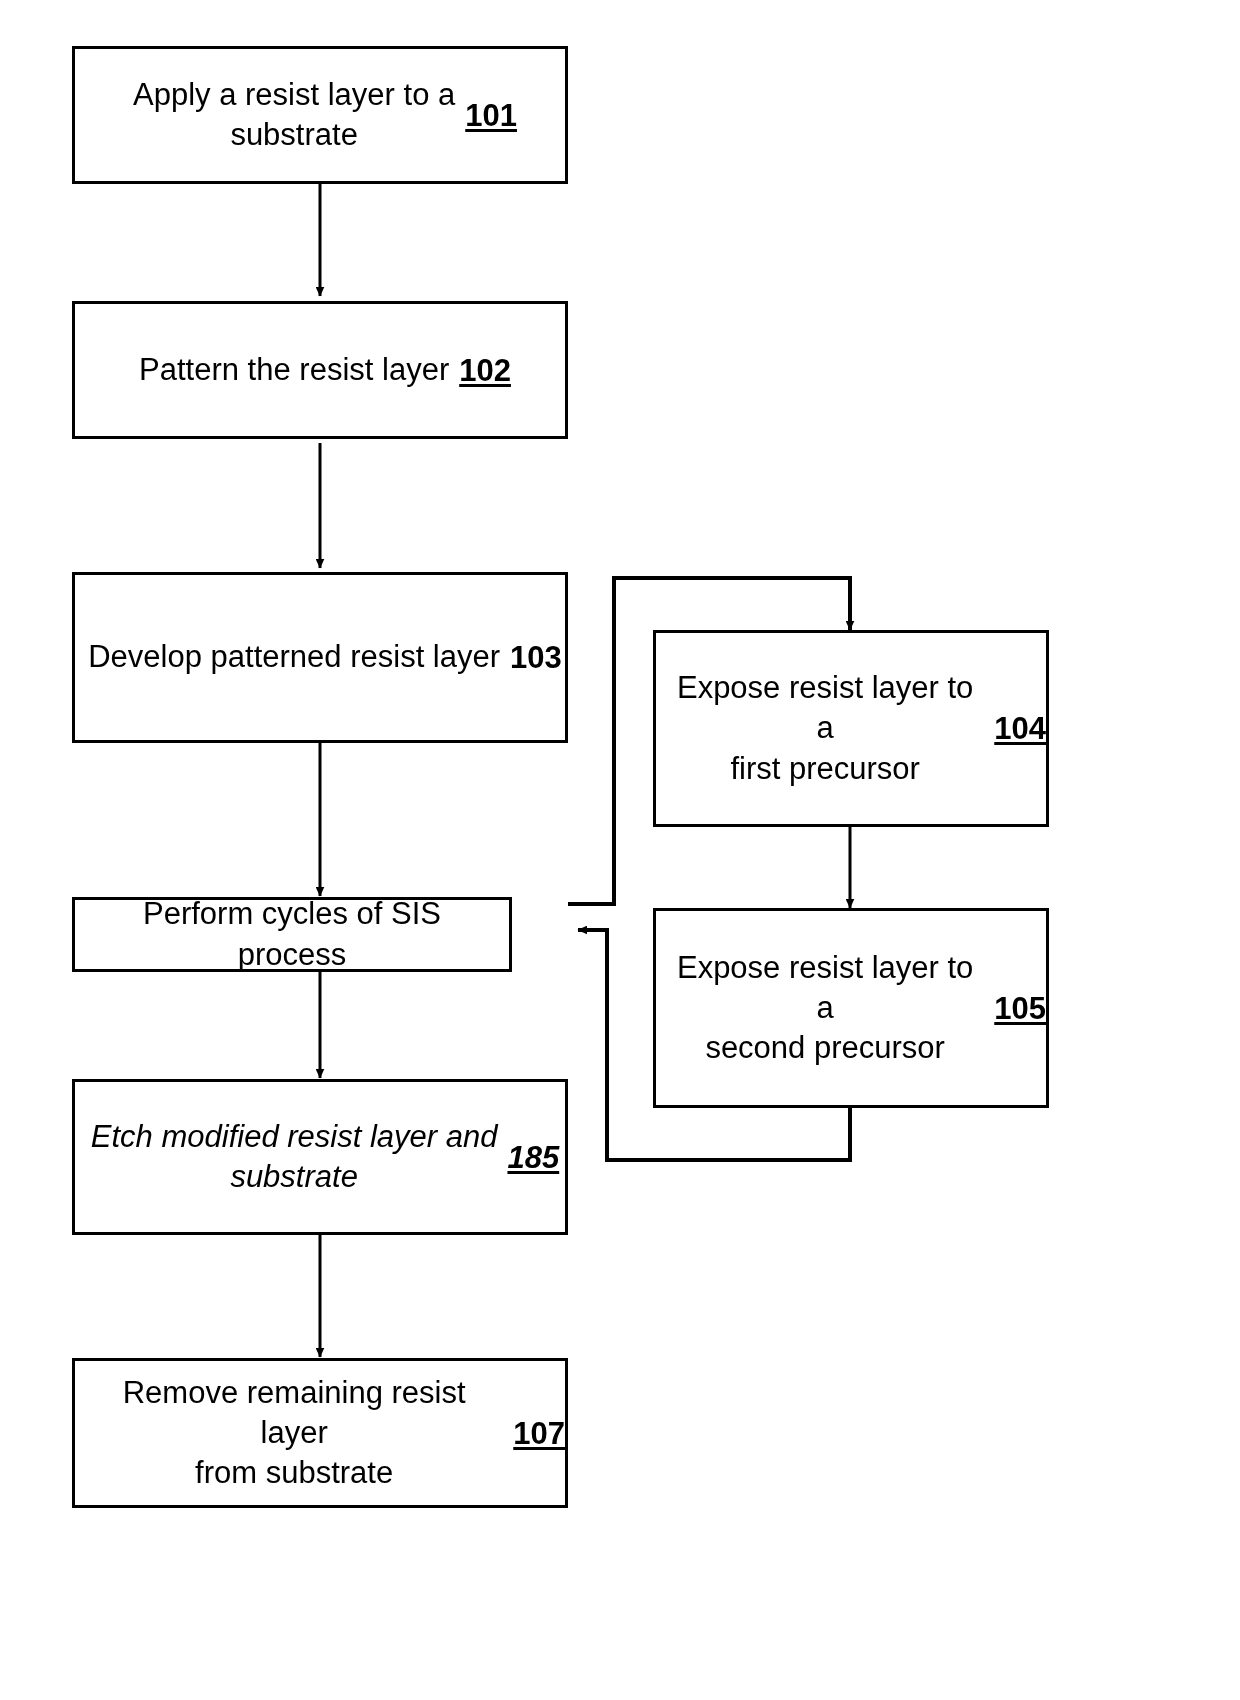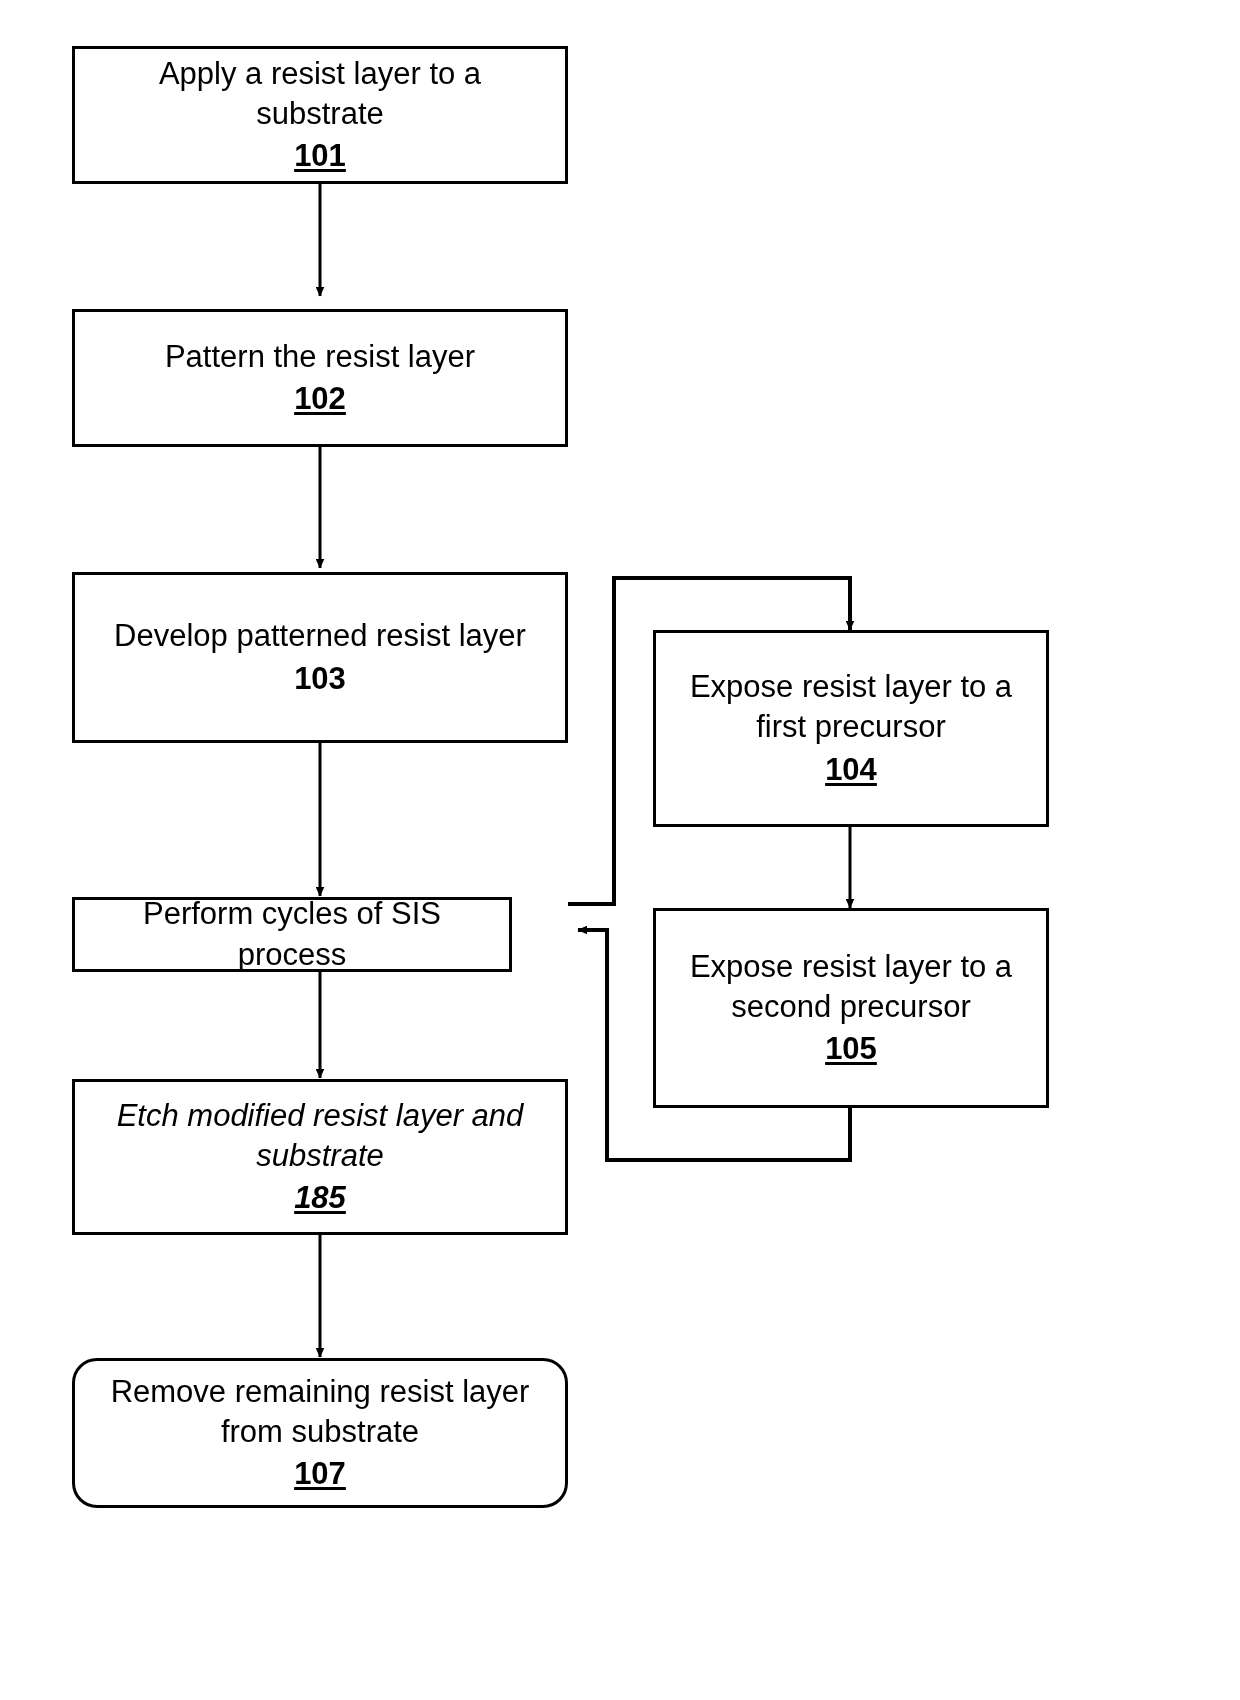--- a/index.html
+++ b/index.html
@@ -21,21 +21,21 @@
     top: 0;
     width: 1240px;
     height: 1700px;
   }
   .node {
     position: absolute;
     box-sizing: border-box;
     border: 3px solid #000000;
     background: #ffffff;
     display: flex;
-    flex-direction: column;
+    flex-direction: row;
     align-items: center;
     justify-content: center;
     text-align: center;
     color: #000000;
   }
   .node-label {
     font-size: 31px;
     line-height: 1.30;
     letter-spacing: 0px;
     white-space: pre-line;
@@ -95,21 +95,21 @@
       <line x1="320" y1="1235" x2="320" y2="1357" stroke="#000000" stroke-width="3" marker-end="url(#arrowhead)"></line>
     </g>
   </svg>
 
   <div class="node" style="left:72px; top:46px; width:496px; height:138px;">
     <div class="node-label">Apply a  resist layer to a
 substrate</div>
     <div class="node-ref">101</div>
   </div>
 
-  <div class="node" style="left:72px; top:309px; width:496px; height:138px;">
+  <div class="node" style="left:72px; top:301px; width:496px; height:138px;">
     <div class="node-label">Pattern the resist layer</div>
     <div class="node-ref">102</div>
   </div>
 
   <div class="node" style="left:72px; top:572px; width:496px; height:171px;">
     <div class="node-label">Develop patterned resist layer</div>
     <div class="node-ref node-ref-plain" style="text-decoration:none;">103</div>
   </div>
 
   <div class="node" style="left:72px; top:897px; width:440px; height:75px;">
@@ -127,19 +127,19 @@
 second precursor</div>
     <div class="node-ref">105</div>
   </div>
 
   <div class="node" style="left:72px; top:1079px; width:496px; height:156px;font-style:italic;">
     <div class="node-label">Etch modified resist layer and
 substrate</div>
     <div class="node-ref">185</div>
   </div>
 
-  <div class="node" style="left:72px; top:1358px; width:496px; height:150px;border-radius:25px;">
+  <div class="node" style="left:72px; top:1358px; width:496px; height:150px;">
     <div class="node-label">Remove remaining resist layer
 from substrate</div>
     <div class="node-ref">107</div>
   </div>
 
 </div>
 
 </body></html>

